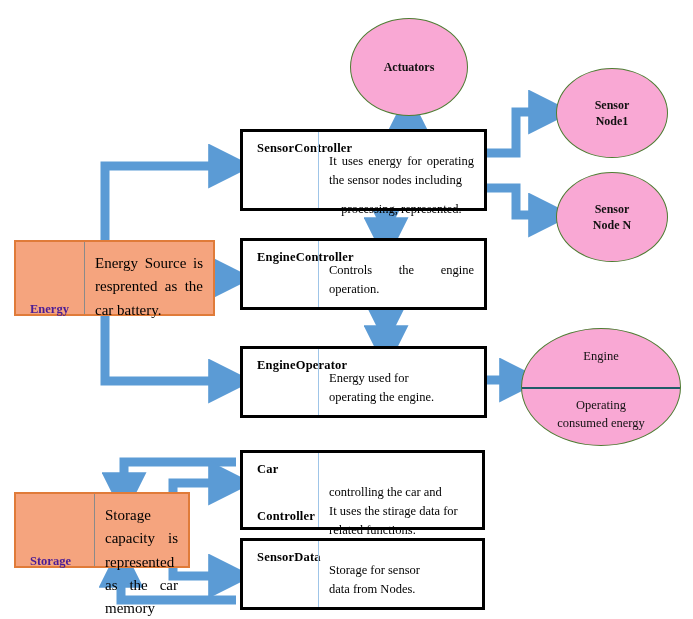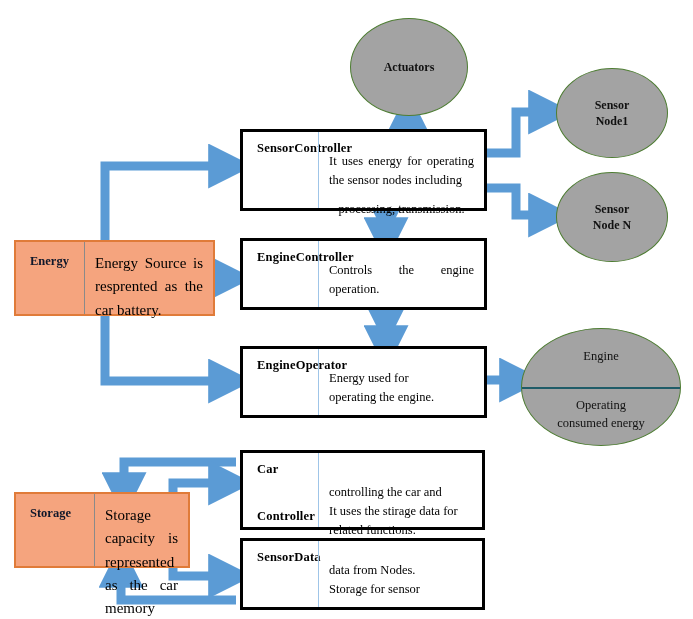--- a/index.html
+++ b/index.html
@@ -7,29 +7,29 @@
   #canvas{position:relative;width:693px;height:619px;overflow:hidden;background:#fff;}
 
   
   .box{position:absolute;box-sizing:border-box;background:#ffffff;border:3px solid #000000;display:flex;}
   .box .lbl{box-sizing:border-box;display:flex;align-items:flex-start;font-weight:bold;font-size:12.5px;color:#000;
             padding:9px 0 0 14px;letter-spacing:.2px;line-height:1.25;}
   .box .desc{box-sizing:border-box;flex:1;border-left:1px solid #9fc5e8;padding:20px 10px 0 10px;
              font-size:12.5px;color:#000;line-height:1.5;}
 
   .obox{position:absolute;box-sizing:border-box;background:#f5a47e;border:2px solid #e07b39;display:flex;}
-  .obox .lbl{box-sizing:border-box;display:flex;align-items:flex-start;font-weight:bold;font-size:12.5px;color:#0f172a;
-             padding:12px 0 0 14px;line-height:1.25;}
+  .obox .lbl{box-sizing:border-box;display:flex;align-items:flex-start;font-weight:bold;font-size:12.5px;color:#4c1d95;
+             padding:12px 0 0 14px;line-height:1.25;margin-top:48px;}
   .obox .desc{box-sizing:border-box;flex:1;border-left:1px solid #8a8a8a;padding:10px 10px 0 10px;
               font-size:15px;color:#000;line-height:1.55;}
 
   .just{text-align:justify;text-align-last:left;}
 
   
-  .ell{position:absolute;box-sizing:border-box;background:#a3a3a3;border:1px solid #4e7d33;border-radius:50%;
+  .ell{position:absolute;box-sizing:border-box;background:#f9a8d4;border:1px solid #4e7d33;border-radius:50%;
        display:flex;align-items:center;justify-content:center;text-align:center;
        font-weight:bold;font-size:12px;color:#111;line-height:1.35;}
   .ell.split{display:block;}
   .ell .half-top{position:absolute;left:0;right:0;top:16%;text-align:center;font-weight:normal;font-size:12.5px;}
   .ell .half-bot{position:absolute;left:0;right:0;top:58%;text-align:center;font-weight:normal;font-size:12.5px;line-height:1.45;}
   .ell .divider{position:absolute;left:0;right:0;top:50%;height:2px;background:#1f5c68;}
 
   svg.wires{position:absolute;left:0;top:0;width:693px;height:619px;pointer-events:none;}
 </style>
 </head>
@@ -135,21 +135,21 @@
   </div>
 
   <div class="box" style="left:240px;top:129px;width:247px;height:82px;">
     <div class="lbl" style="width:75px;">
       <span>Sensor</span>
         <br>
       <span>Controller</span>
     </div>
     <div class="desc">
       <div class="just">It uses energy for operating the sensor nodes including</div>
-      <div style="margin-top:10px;text-align:center;">processing, transmission.</div>
+      <div style="margin-top:10px;text-align:center;">processing, represented.</div>
     </div>
   </div>
 
   <div class="box" style="left:240px;top:238px;width:247px;height:72px;">
     <div class="lbl" style="width:75px;">
       <span>Engine</span>
         <br>
       <span>Controller</span>
     </div>
     <div class="desc just">Controls the engine operation.</div>
@@ -179,18 +179,18 @@
     </div>
   </div>
 
   <div class="box" style="left:240px;top:538px;width:245px;height:72px;">
     <div class="lbl" style="width:75px;">
       <span>Sensor</span>
         <br>
       <span>Data</span>
     </div>
     <div class="desc">
+      <div>Storage for sensor</div>
       <div>data from Nodes.</div>
-      <div>Storage for sensor</div>
     </div>
   </div>
 
 </div>
 
 </body></html>

